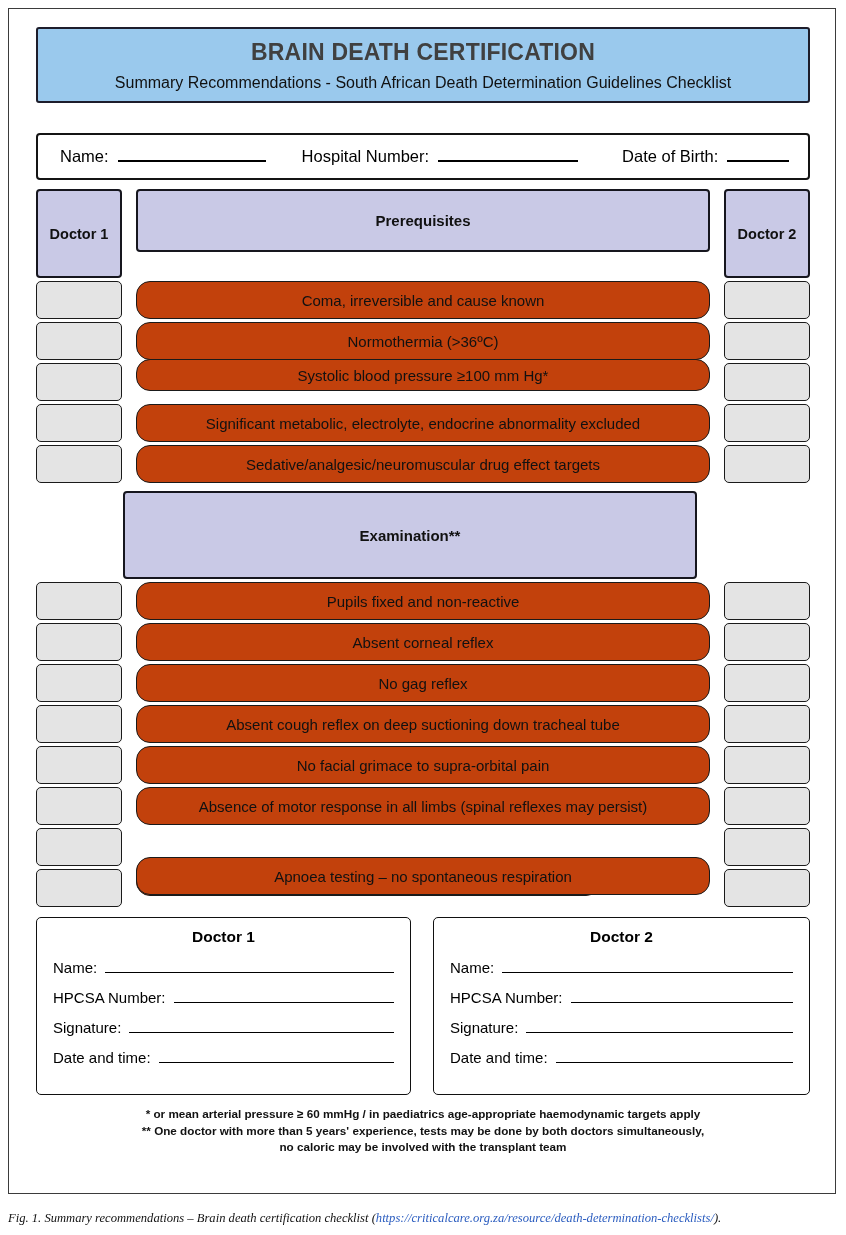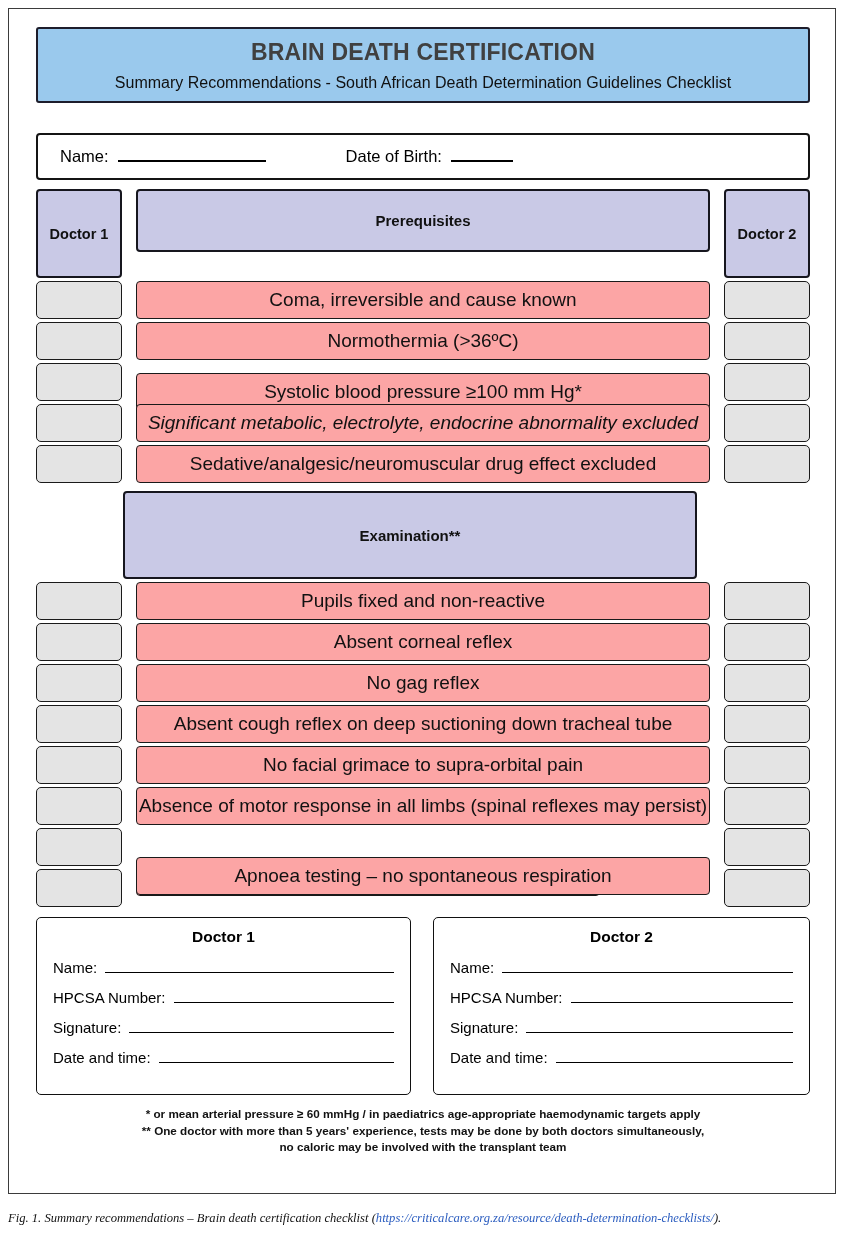--- a/index.html
+++ b/index.html
@@ -112,28 +112,28 @@
     font-weight: bold;
     font-size: 15px;
     color: #111;
   }
   .hdr-doc {
     font-size: 14.5px;
   }
 
   .item-row {
     position: absolute;
-    background: #fca5a5;
+    background: #c2410c;
     border: 1.8px solid #1a1a1a;
-    border-radius: 4px;
+    border-radius: 14px;
     box-sizing: border-box;
     display: flex;
     align-items: center;
     justify-content: center;
-    font-size: 19px;
+    font-size: 15px;
     color: #111;
   }
 
   .chk {
     position: absolute;
     background: #e4e4e4;
     border: 1.8px solid #1a1a1a;
     border-radius: 5px;
     box-sizing: border-box;
   }
@@ -202,20 +202,24 @@
       <div class="title-main">BRAIN DEATH CERTIFICATION</div>
       <div class="title-sub">Summary Recommendations - South African Death Determination Guidelines Checklist</div>
     </div>
 
     <div class="patient-bar">
       <div class="field">
         <span class="field-label">Name:</span>
         <span class="blank-line bl-name"></span>
       </div>
       <span class="gap-1"></span>
+      <div class="field">
+        <span class="field-label">Hospital Number:</span>
+        <span class="blank-line bl-hosp"></span>
+      </div>
       <span class="gap-2"></span>
       <div class="field">
         <span class="field-label">Date of Birth:</span>
         <span class="blank-line bl-dob"></span>
       </div>
     </div>
 
     <div class="sec">
 
       <div class="hdr-cell hdr-doc" style="left:27px; top:180px; width:86px; height:89px;">Doctor 1</div>
@@ -226,29 +230,29 @@
 
       <div class="chk" style="left:27px; top:272px; width:86px; height:38px;"></div>
       <div class="item-row" style="left:127px; top:272px; width:574px; height:38px;">Coma, irreversible and cause known</div>
       <div class="chk" style="left:715px; top:272px; width:86px; height:38px;"></div>
 
       <div class="chk" style="left:27px; top:313px; width:86px; height:38px;"></div>
       <div class="item-row" style="left:127px; top:313px; width:574px; height:38px;">Normothermia (&gt;36ºC)</div>
       <div class="chk" style="left:715px; top:313px; width:86px; height:38px;"></div>
 
       <div class="chk" style="left:27px; top:354px; width:86px; height:38px;"></div>
-      <div class="item-row" style="left:127px; top:364px; width:574px; height:38px;">Systolic blood pressure ≥100 mm Hg*</div>
+      <div class="item-row" style="left:127px; top:350px; width:574px; height:32px;">Systolic blood pressure ≥100 mm Hg*</div>
       <div class="chk" style="left:715px; top:354px; width:86px; height:38px;"></div>
 
       <div class="chk" style="left:27px; top:395px; width:86px; height:38px;"></div>
-      <div class="item-row" style="left:127px; top:395px; width:574px; height:38px;font-style:italic;">Significant metabolic, electrolyte, endocrine abnormality excluded</div>
+      <div class="item-row" style="left:127px; top:395px; width:574px; height:38px;">Significant metabolic, electrolyte, endocrine abnormality excluded</div>
       <div class="chk" style="left:715px; top:395px; width:86px; height:38px;"></div>
 
       <div class="chk" style="left:27px; top:436px; width:86px; height:38px;"></div>
-      <div class="item-row" style="left:127px; top:436px; width:574px; height:38px;">Sedative/analgesic/neuromuscular drug effect excluded</div>
+      <div class="item-row" style="left:127px; top:436px; width:574px; height:38px;">Sedative/analgesic/neuromuscular drug effect targets</div>
       <div class="chk" style="left:715px; top:436px; width:86px; height:38px;"></div>
     </div>
 
     <div class="sec">
 
       <div class="hdr-cell" style="left:114px; top:482px; width:574px; height:88px;">Examination**</div>
 
       <div class="chk" style="left:27px; top:573px; width:86px; height:38px;"></div>
       <div class="item-row" style="left:127px; top:573px; width:574px; height:38px;">Pupils fixed and non-reactive</div>
       <div class="chk" style="left:715px; top:573px; width:86px; height:38px;"></div>

